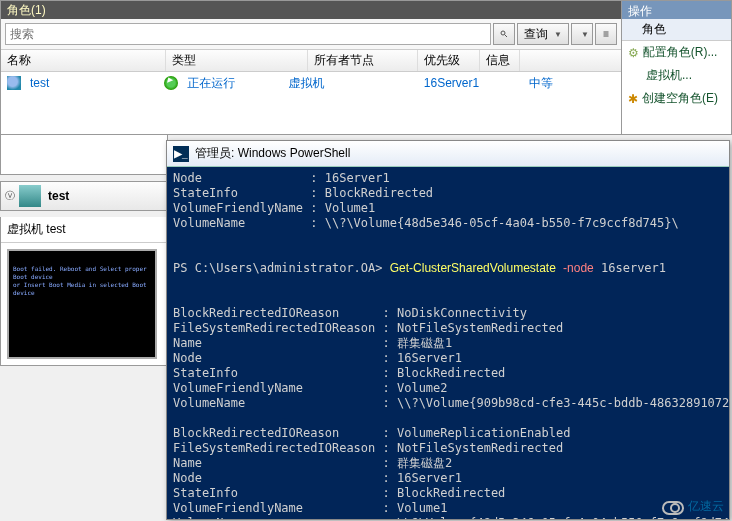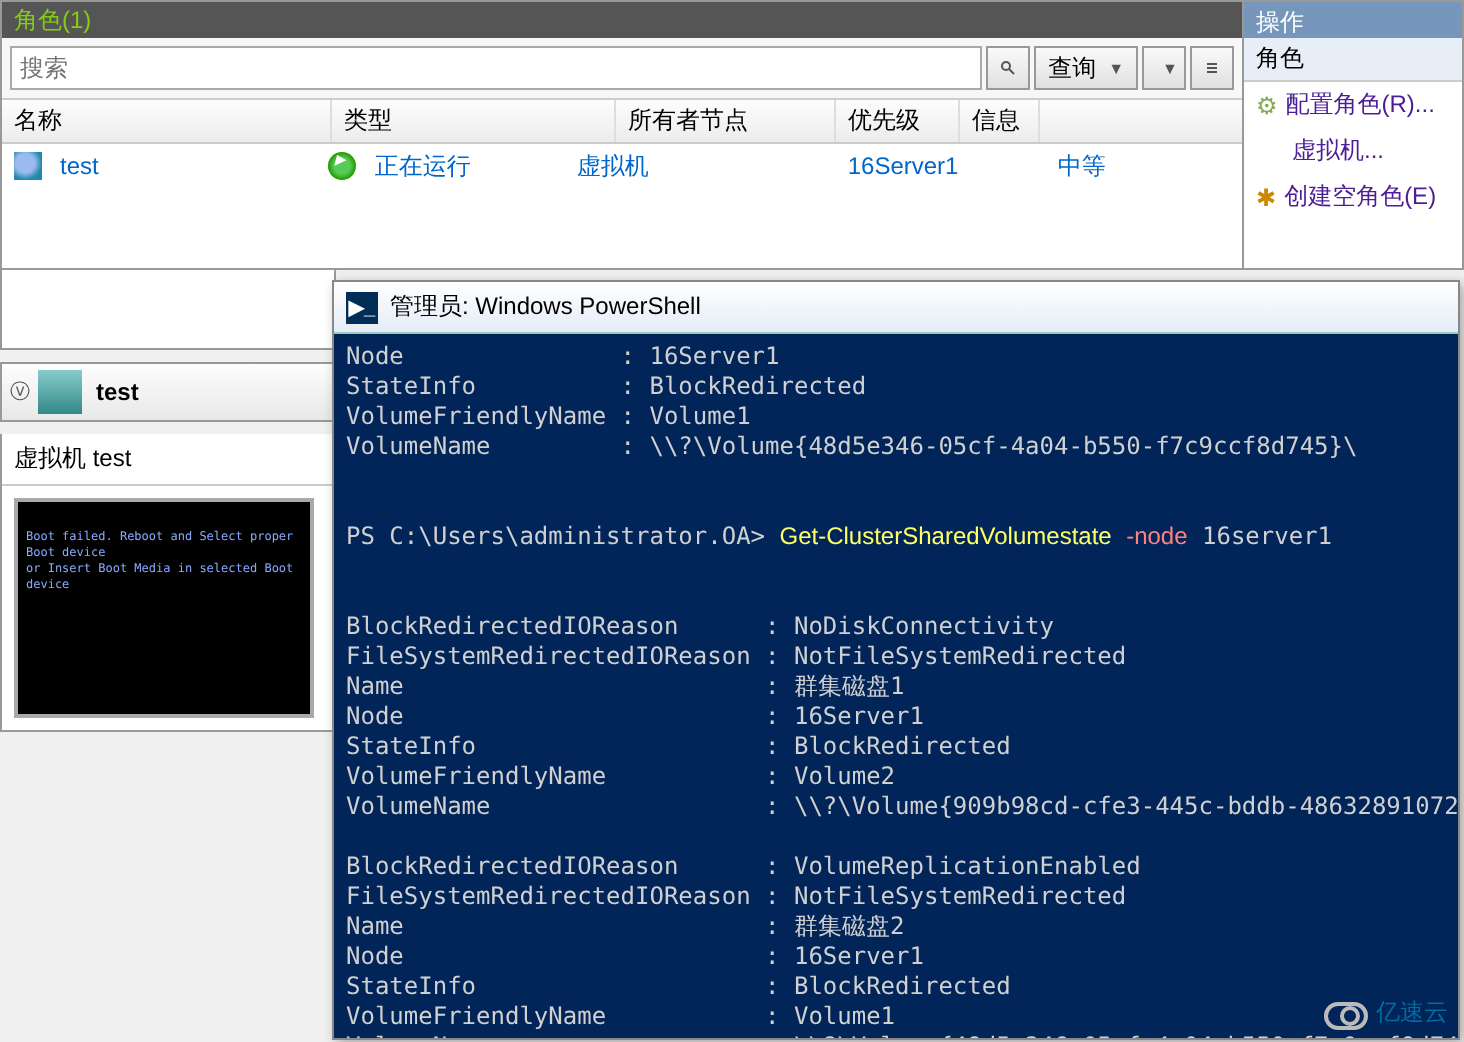--- a/index.html
+++ b/index.html
@@ -1,41 +1,41 @@
 <!DOCTYPE html>
 <html><head>
 <meta charset="utf-8">
 <style>
 *{margin:0;padding:0;box-sizing:border-box;font-family:"Microsoft YaHei",Tahoma,Arial,sans-serif;font-size:12px}
 body{width:732px;height:521px;background:#f0f0f0;overflow:hidden;position:relative}
 .top-row{display:flex;height:135px}
 .left-pane{flex:1;border:1px solid #999;background:#fff;display:flex;flex-direction:column;min-width:0}
-.header-dark{background:#555;color:#84cc16;padding:2px 6px;height:18px;display:flex;align-items:center}
+.header-dark{background:#555;color:#fef9c3;padding:2px 6px;height:18px;display:flex;align-items:center}
 .search-bar{display:flex;align-items:center;padding:4px;border-bottom:1px solid #ccc;background:#f7f7f7;gap:2px}
 .search-input{flex:1;height:22px;border:1px solid #aaa;padding:0 4px;color:#888}
 .btn{height:22px;border:1px solid #999;background:linear-gradient(#fafafa,#e0e0e0);padding:0 6px;display:flex;align-items:center;gap:6px;cursor:pointer}
 .btn .dd{font-size:8px;color:#555}
 .grid-head{display:flex;background:linear-gradient(#fdfdfd,#ececec);border-bottom:1px solid #ccc;height:22px;align-items:center}
 .grid-head span{padding:0 6px;border-right:1px solid #ddd;height:100%;display:flex;align-items:center}
 .grid-row{display:flex;height:22px;align-items:center;color:#0066cc}
 .grid-row span{padding:0 6px}
 .c-name{width:165px}
 .c-stat{width:130px}
 .c-type{width:142px}
 .c-own{width:110px}
 .c-pri{width:62px}
 .c-info{width:40px}
 .icn{display:inline-block;width:14px;height:14px;vertical-align:middle;margin-right:3px}
 .i-vm{background:radial-gradient(circle at 40% 40%,#9be 40%,#28a 70%)}
 .i-run{background:radial-gradient(circle,#5c5 40%,#290 70%);border-radius:50%;position:relative}
 .i-run:after{content:"▶";color:#fff;font-size:7px;position:absolute;left:3px;top:0}
 .right-pane{width:110px;border:1px solid #999;border-left:none;background:#fff}
 .right-head{background:#7796bb;color:#fff;padding:2px 6px;height:18px}
-.right-sub{background:#e8eef7;padding:2px 6px;border-bottom:1px solid #ccc}
-.right-item{display:flex;align-items:center;padding:3px 6px;color:#4c1d95;cursor:pointer;gap:4px}
+.right-sub{background:#e8eef7;padding:2px 20px;border-bottom:1px solid #ccc}
+.right-item{display:flex;align-items:center;padding:3px 6px;color:#14532d;cursor:pointer;gap:4px}
 .i-cfg:before{content:"⚙";color:#8a5}
 .i-new:before{content:"✱";color:#c80}
 .gap-row{height:40px;border:1px solid #999;border-top:none;background:#fff;width:168px}
 .test-sec{width:168px;margin-top:6px}
 .test-head{border:1px solid #999;background:linear-gradient(#fdfdfd,#e8e8e8);height:30px;display:flex;align-items:center;gap:4px;padding:0 4px}
 .test-head .chev{font-size:10px;color:#555}
 .i-big{width:22px;height:22px;background:linear-gradient(#8cc,#388)}
 .vm-box{border:1px solid #999;border-top:none;background:#fff}
 .vm-title{padding:4px 6px;border-bottom:1px solid #ccc;font-weight:normal}
 .vm-thumb{margin:6px;width:150px;height:110px;background:#000;border:2px solid #aaa;color:#8af;font-family:Consolas,monospace;font-size:6px;padding:14px 4px;line-height:8px;white-space:pre-wrap}

